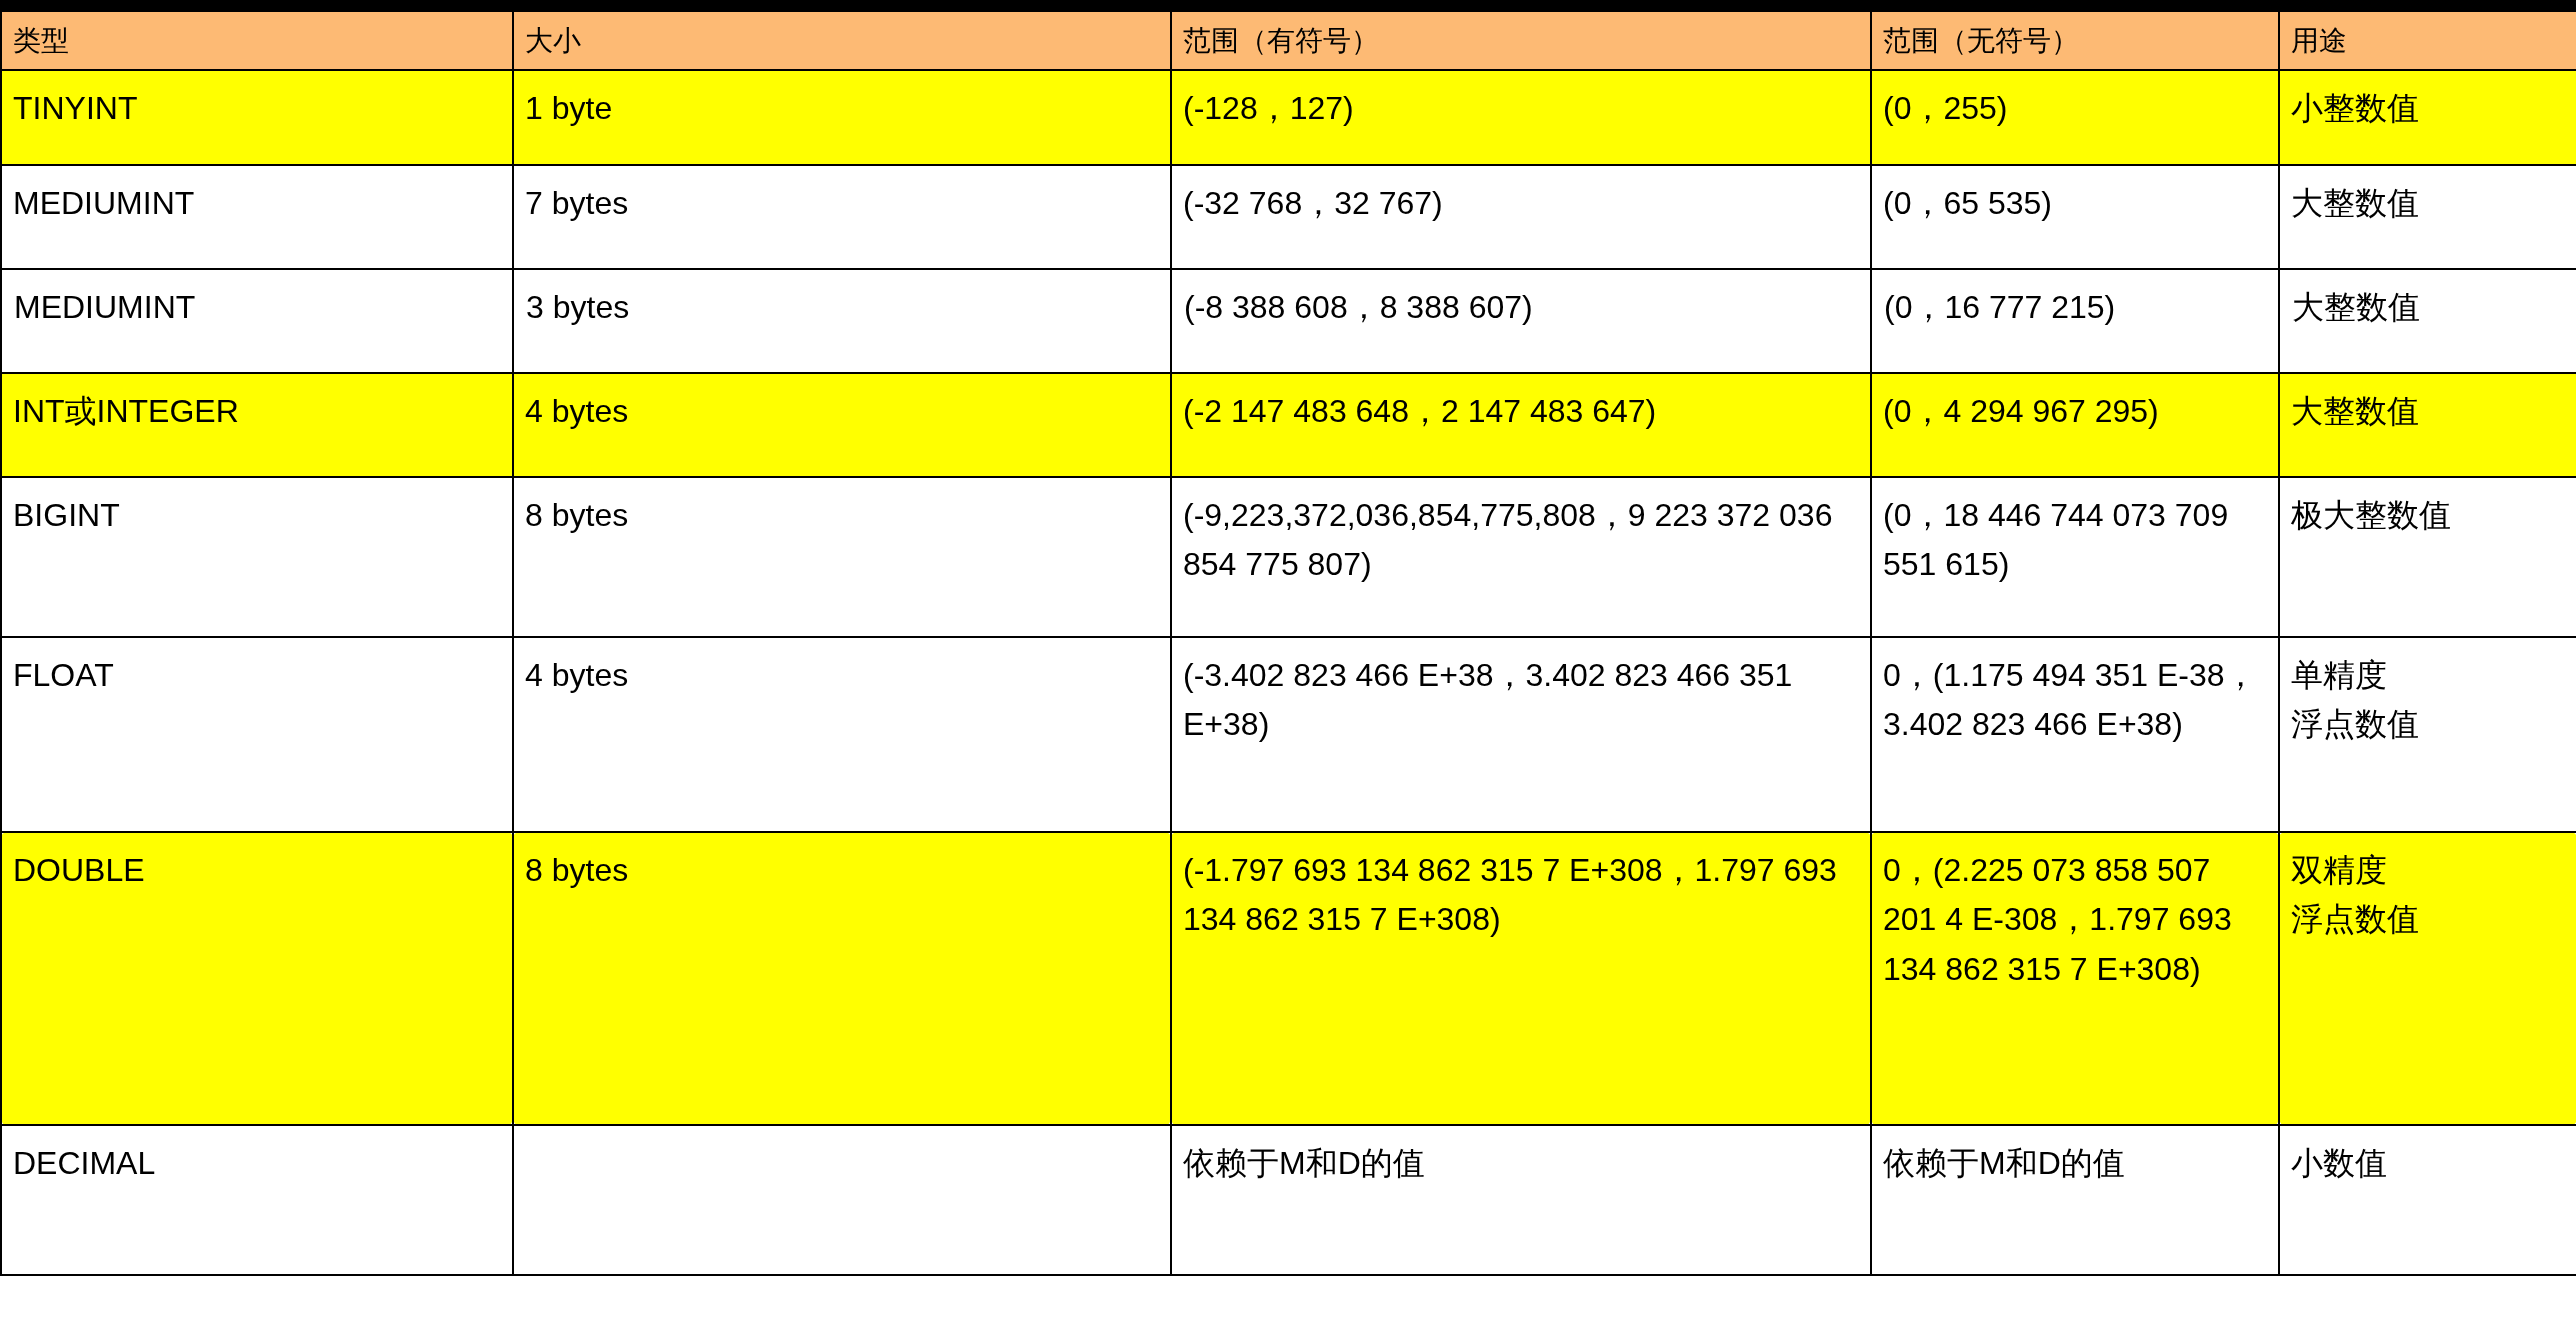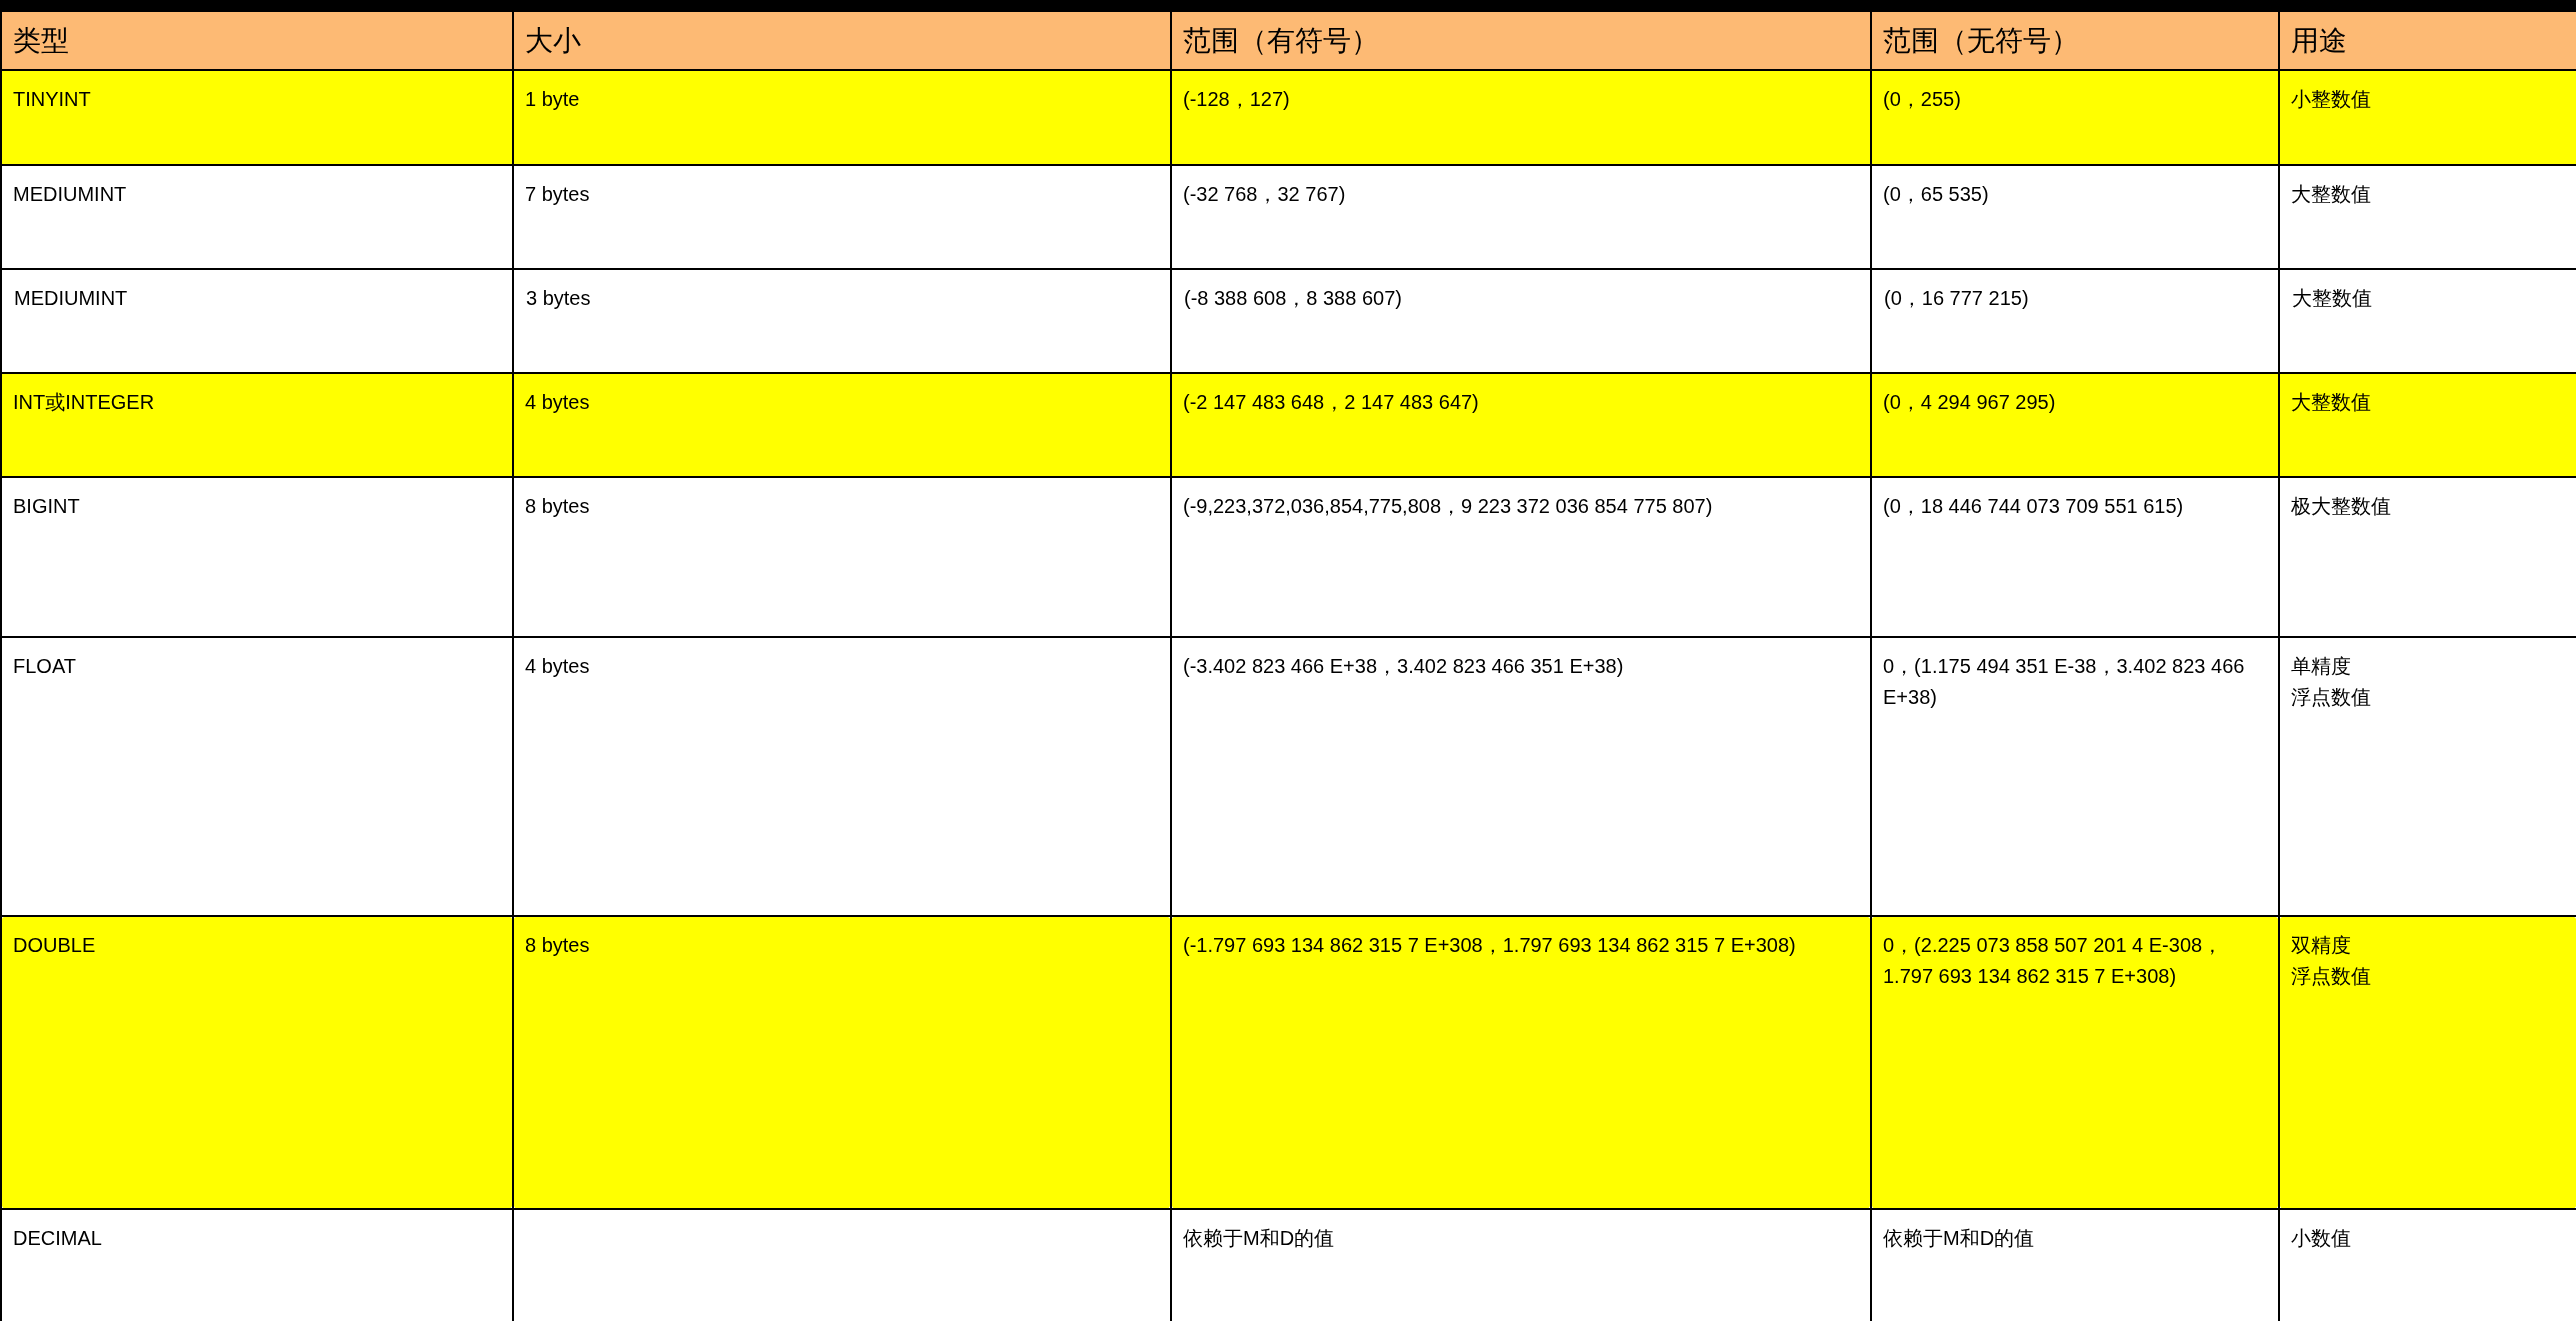--- a/index.html
+++ b/index.html
@@ -34,21 +34,21 @@
     margin: 0;
     position: absolute;
     top: 9.8px;
     left: 0;
   }
   table.datatypes td,
   table.datatypes th {
     border: 2.1px solid #000000;
     vertical-align: top;
     padding: 12.5px 12.5px 12.5px 11px;
-    font-size: 20px;
+    font-size: 32px;
     line-height: 1.55;
     text-align: left;
     font-weight: normal;
     box-sizing: border-box;
     word-wrap: break-word;
     overflow-wrap: break-word;
   }
   table.datatypes thead th {
     background: #fdba74;
     font-weight: normal;
@@ -68,21 +68,21 @@
     background: #ffff00;
   }
   td.typecell {
     font-weight: bold;
   }
   tr.r-tinyint td   { height: 95px; }
   tr.r-smallint td  { height: 104px; }
   tr.r-mediumint td { height: 104px; padding-left: 12px; }
   tr.r-int td       { height: 104px; margin-left: 16px; }
   tr.r-bigint td    { height: 160px; }
-  tr.r-float td     { height: 279px; }
+  tr.r-float td     { height: 195px; }
   tr.r-double td    { height: 293px; border-radius: 6px; }
   tr.r-decimal td   { height: 150px; }
 </style>
 </head>
 <body>
 
 <div class="page">
   <div class="top-rule"></div>
 
   <table class="datatypes">

